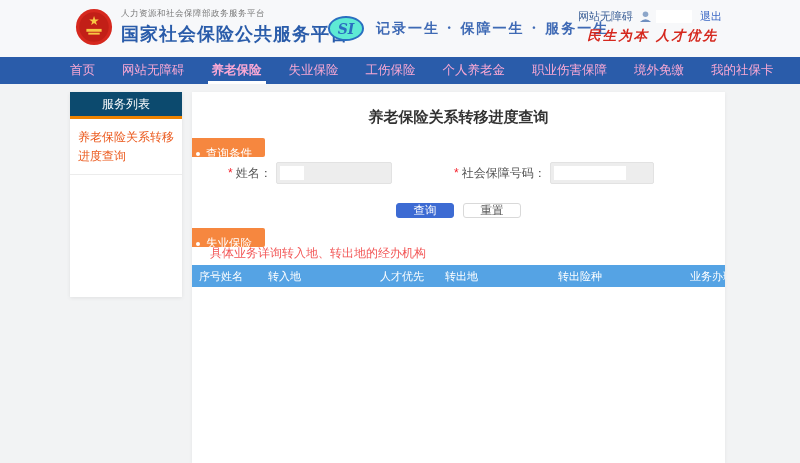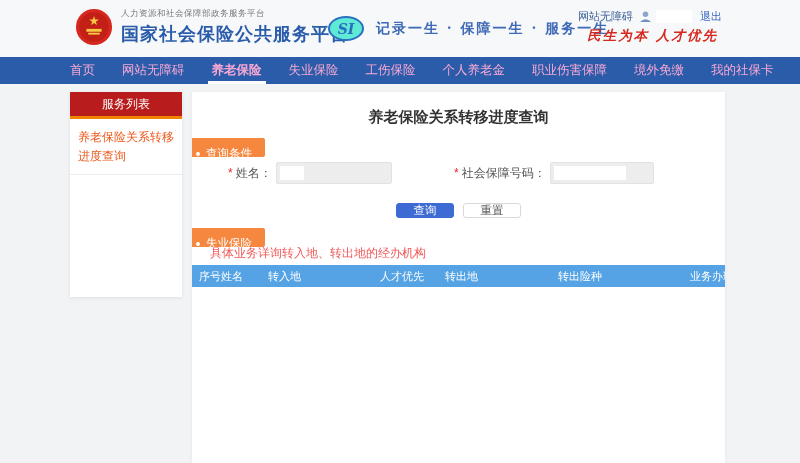--- a/index.html
+++ b/index.html
@@ -24,21 +24,21 @@
   .motto { position:absolute; right:82px; top:27px; font-size:13.5px; color:#d5281e; font-weight:bold; font-style:italic; font-family:"DejaVu Serif",serif; letter-spacing:2px; }
 
   
   .nav { position:absolute; left:0; top:57px; width:800px; height:27px; background:#2a5caa; display:flex; align-items:stretch; padding-left:70px; column-gap:27px; }
   .nav-item { color:#f9a8d4; font-size:12.5px; display:flex; align-items:center; position:relative; cursor:pointer; white-space:nowrap; }
   .nav-item.active { font-weight:bold; }
   .nav-item.active::after { content:""; position:absolute; left:-4px; right:-4px; bottom:0; height:3px; background:#fff; }
 
   
   .sidebar { position:absolute; left:70px; top:92px; width:112px; height:205px; background:#fff; box-shadow:0 1px 4px rgba(0,0,0,.08); }
-  .sidebar-head { height:27px; background:#b91c1c; border-bottom:3px solid #f08300; color:#fff; font-size:12px; display:flex; align-items:center; justify-content:center; }
+  .sidebar-head { height:27px; background:#0c4a6e; border-bottom:3px solid #f08300; color:#fff; font-size:12px; display:flex; align-items:center; justify-content:center; }
   .sidebar-item { padding:9px 8px; color:#eb5a1e; font-size:12px; line-height:1.55; border-bottom:1px solid #ececec; cursor:pointer; }
 
   
   .main { position:absolute; left:192px; top:92px; width:533px; height:371px; background:#fff; box-shadow:0 1px 4px rgba(0,0,0,.06); overflow:hidden; }
   .page-title { position:absolute; left:0; width:100%; top:16px; text-align:center; font-size:15px; font-weight:bold; color:#333; }
   .tag { position:absolute; left:-5px; height:19px; background:#f6873f; color:#fff; font-size:11.5px; display:flex; align-items:center; padding:12px 13px 0 9px; border-radius:2px; }
   .tag::after { content:""; position:absolute; top:100%; left:0; border-style:solid; border-width:0 5px 5px 0; border-color:transparent #c2621f transparent transparent; }
   .tag .dot { width:4px; height:4px; background:#fff; border-radius:50%; margin-right:6px; }
   .tag-query { top:46px; }
   .tag-transfer { top:136px; }

